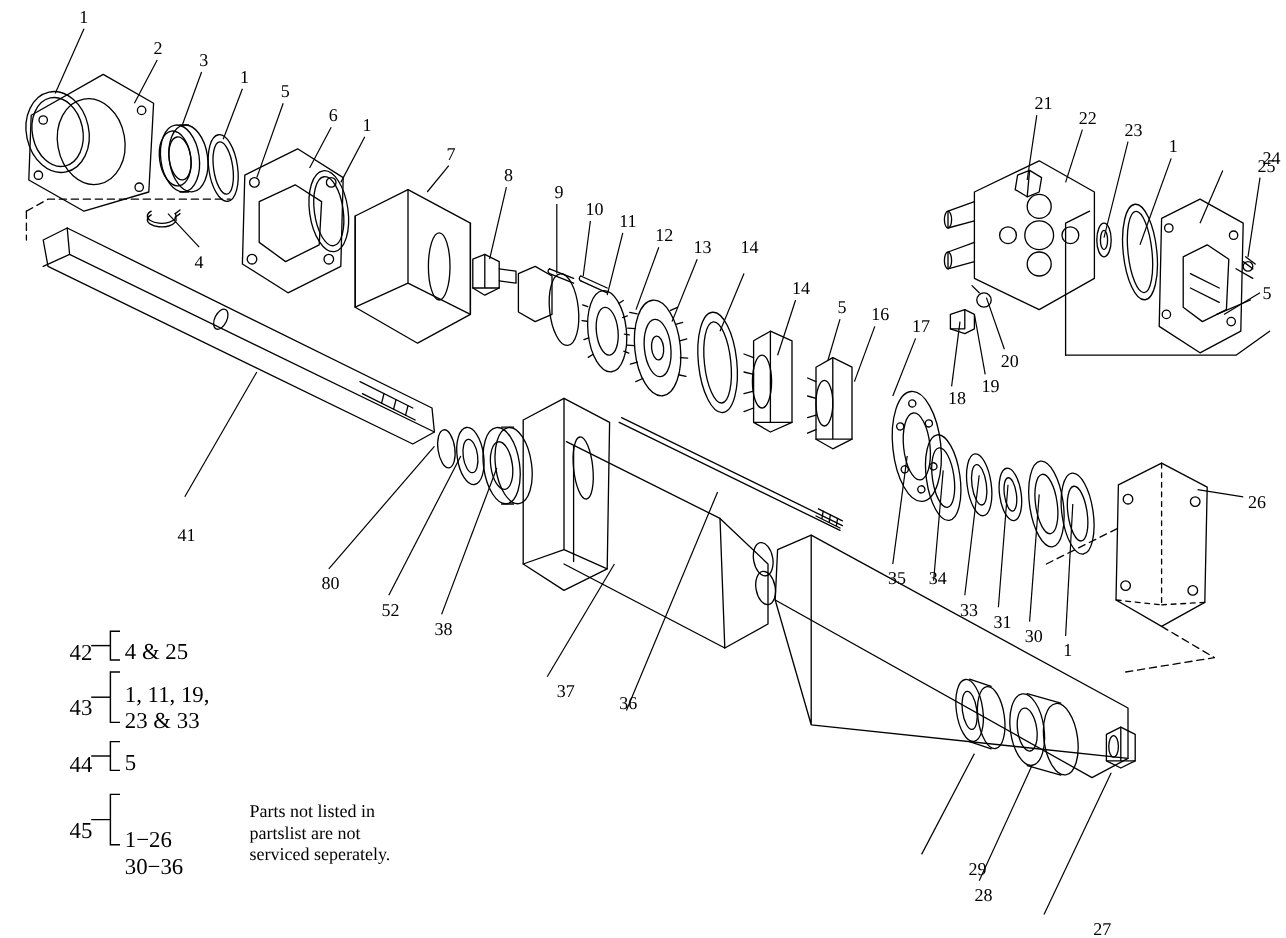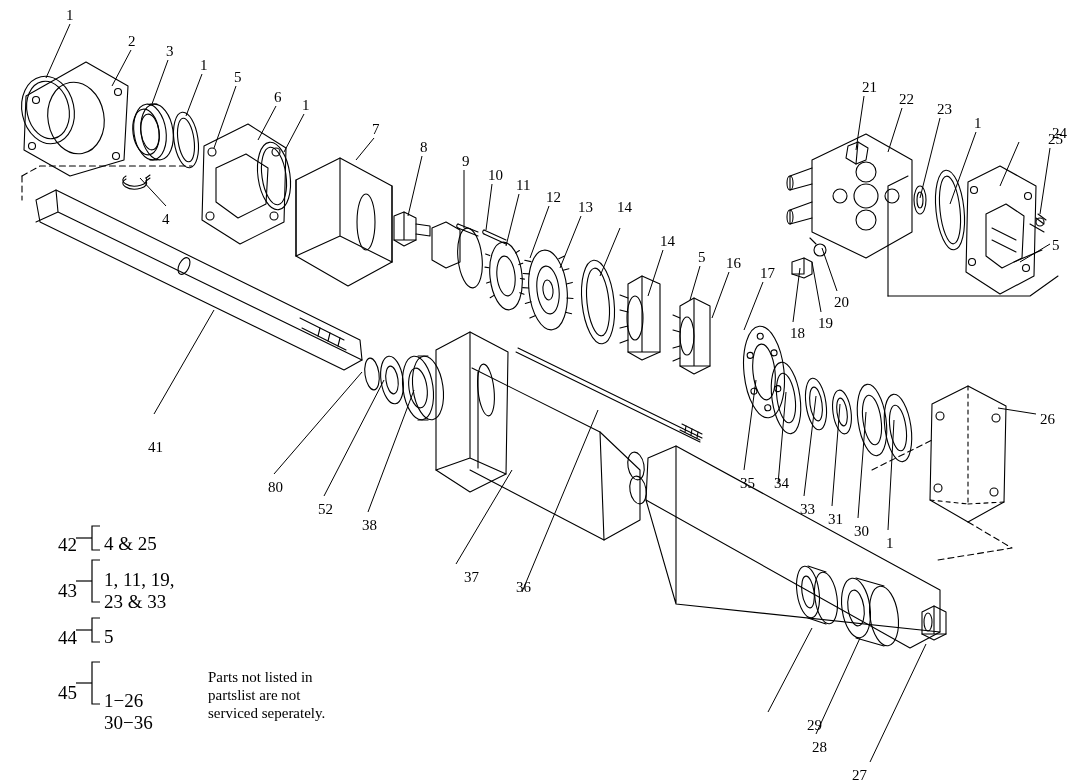--- a/index.html
+++ b/index.html
@@ -356,21 +356,21 @@
       <div class="callout-label" style="left: 516px; top: 580px;">36</div>
       <div class="callout-label" style="left: 740px; top: 476px;">35</div>
       <div class="callout-label" style="left: 774px; top: 476px;">34</div>
       <div class="callout-label" style="left: 800px; top: 502px;">33</div>
       <div class="callout-label" style="left: 828px; top: 512px;">31</div>
       <div class="callout-label" style="left: 854px; top: 524px;">30</div>
       <div class="callout-label" style="left: 886px; top: 536px;">1</div>
       <div class="callout-label" style="left: 1040px; top: 412px;">26</div>
       <div class="callout-label" style="left: 764px; top: 718px; margin-left: 43px;">29</div>
       <div class="callout-label" style="left: 812px; top: 740px;">28</div>
-      <div class="callout-label" style="left: 852px; top: 768px;">27</div>
+      <div class="callout-label" style="left: 911px; top: 768px;">27</div>
       <div class="callout-label" style="left: 162px; top: 212px;">4</div>
     </div>
   <div id="groups-layer">
       <div class="group-label" style="left: 58px; top: 534px;">42</div>
       <div class="group-label" style="left: 104px; top: 533px; white-space: pre-line;">4 &amp; 25</div>
       <div class="group-label" style="left: 58px; top: 580px;">43</div>
       <div class="group-label" style="left: 104px; top: 569px; white-space: pre-line;">1, 11, 19,
 23 &amp; 33</div>
       <div class="group-label" style="left: 58px; top: 627px;">44</div>
       <div class="group-label" style="left: 104px; top: 626px; white-space: pre-line;">5</div>

